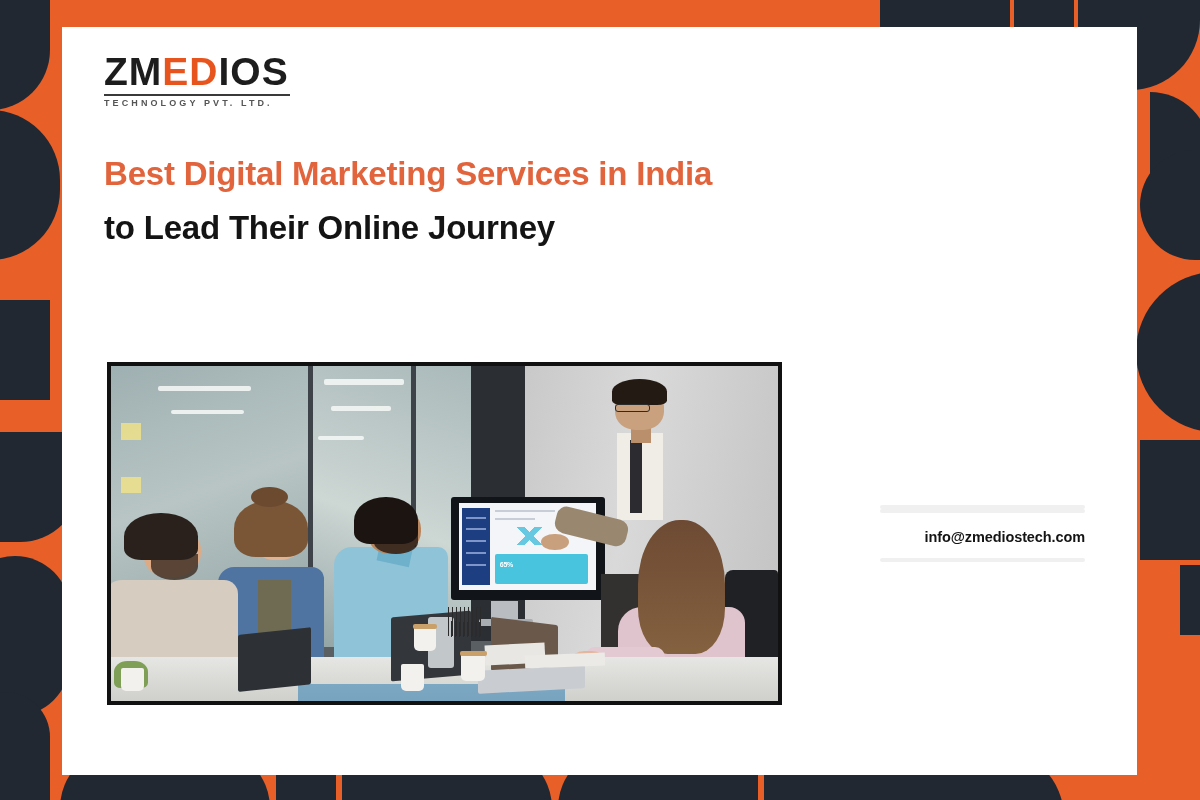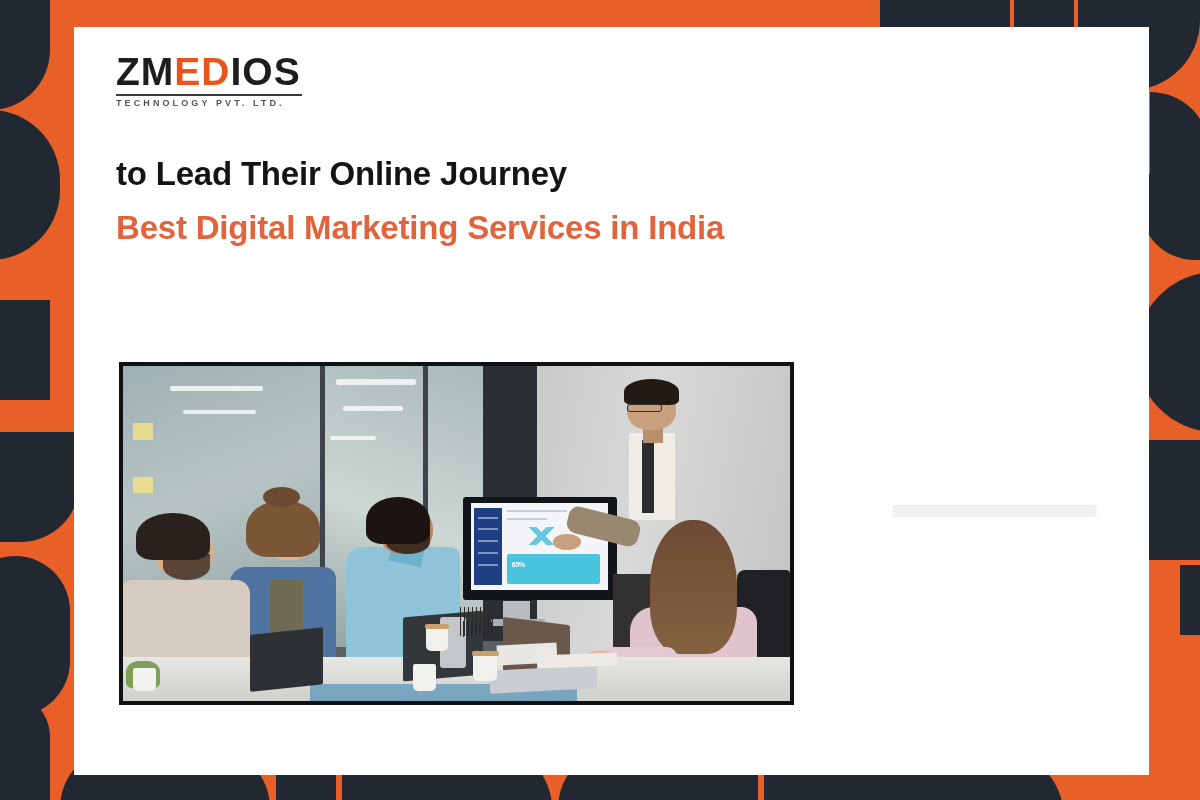--- a/index.html
+++ b/index.html
@@ -44,21 +44,20 @@
   .d-l4 { left:-60px;  top:432px;  width:140px; height:110px; border-radius:0 0 60px 0; }
   .d-l5 { left:-40px;  top:556px;  width:110px; height:160px; border-radius:70px 70px 70px 70px; }
   .d-l6 { left:-40px;  top:692px;  width:90px;  height:110px; border-radius:60px 60px 0 0; }
 
   
   #card {
     position:absolute;
     left:62px; top:27px;
     width:1075px; height:748px;
     background:#ffffff;
-    margin-left:12px;
   }
 
   
   #logo { position:absolute; left:42px; top:25px; }
   .logo-word {
     font-size:39px; font-weight:bold; letter-spacing:1px;
     line-height:1; font-family:"Liberation Sans", sans-serif;
     white-space:nowrap;
   }
   .lg-dark { color:#1d1d1d; }
@@ -266,22 +265,22 @@
 
   <div id="card">
 
     <div id="logo">
       <div class="logo-word"><span class="lg-dark">ZM</span><span class="lg-orange">ED</span><span class="lg-dark">IOS</span></div>
       <div class="logo-rule"></div>
       <div class="logo-tag">TECHNOLOGY PVT. LTD.</div>
     </div>
 
     <div id="headline">
+      <div class="hl hl-orange">Best Digital Marketing Services in India</div>
       <div class="hl hl-dark">to Lead Their Online Journey</div>
-      <div class="hl hl-orange">Best Digital Marketing Services in India</div>
     </div>
 
     <div id="photo-wrap">
       <div id="photo">
         <div class="ph bg-glassL"></div>
         <div class="ph bg-glassM"></div>
         <div class="ph bg-pillar"></div>
         <div class="ph bg-wallR"></div>
 
         <div class="ph mullion" style="left:29.5%"></div>
@@ -364,17 +363,18 @@
         <div class="ph cup" style="left:52.5%;top:86%;width:3.6%;height:8%"></div>
         <div class="ph cup-lid" style="left:52.3%;top:85%;width:4%;height:1.6%"></div>
         <div class="ph cup" style="left:43.5%;top:89%;width:3.4%;height:8%"></div>
         <div class="ph cup" style="left:1.5%;top:90%;width:3.4%;height:7%"></div>
       </div>
     </div>
 
     <div id="contact">
       <div class="c-rule"></div>
       <div class="c-rule"></div>
+      <div class="c-item">info@zmediostech.com</div>
       <div class="c-rule"></div>
     </div>
 
   </div>
 </div>
 
 </body></html>

